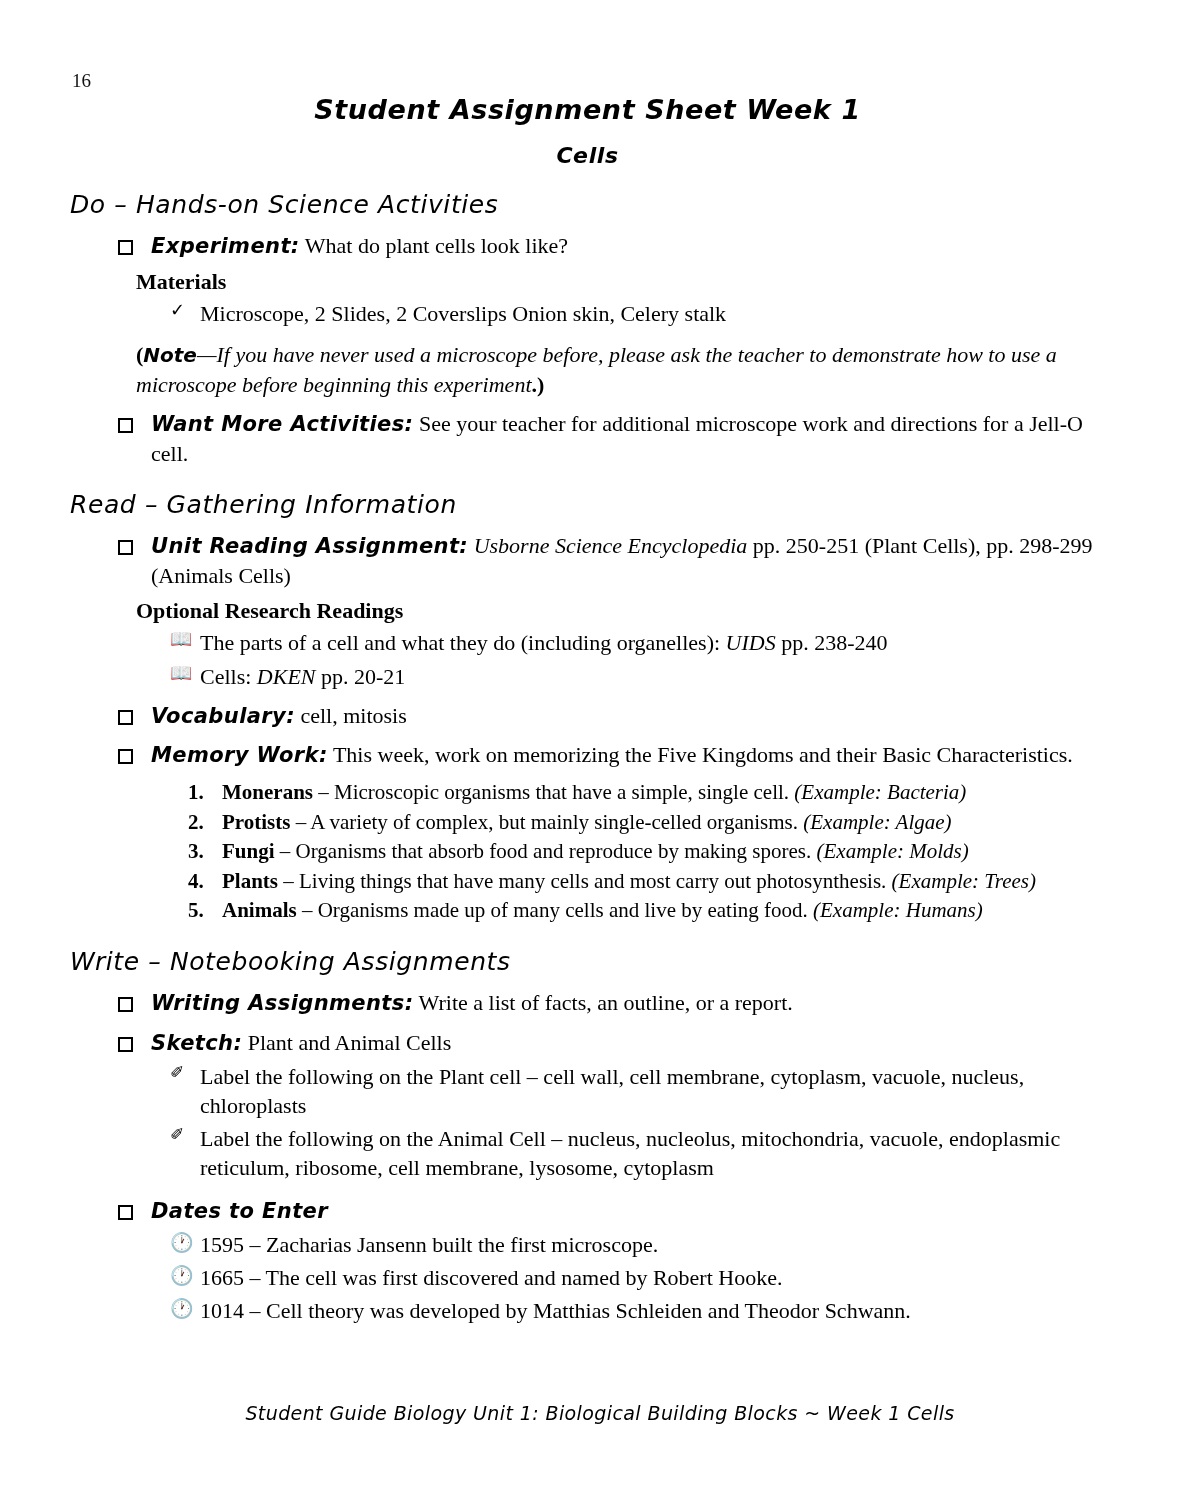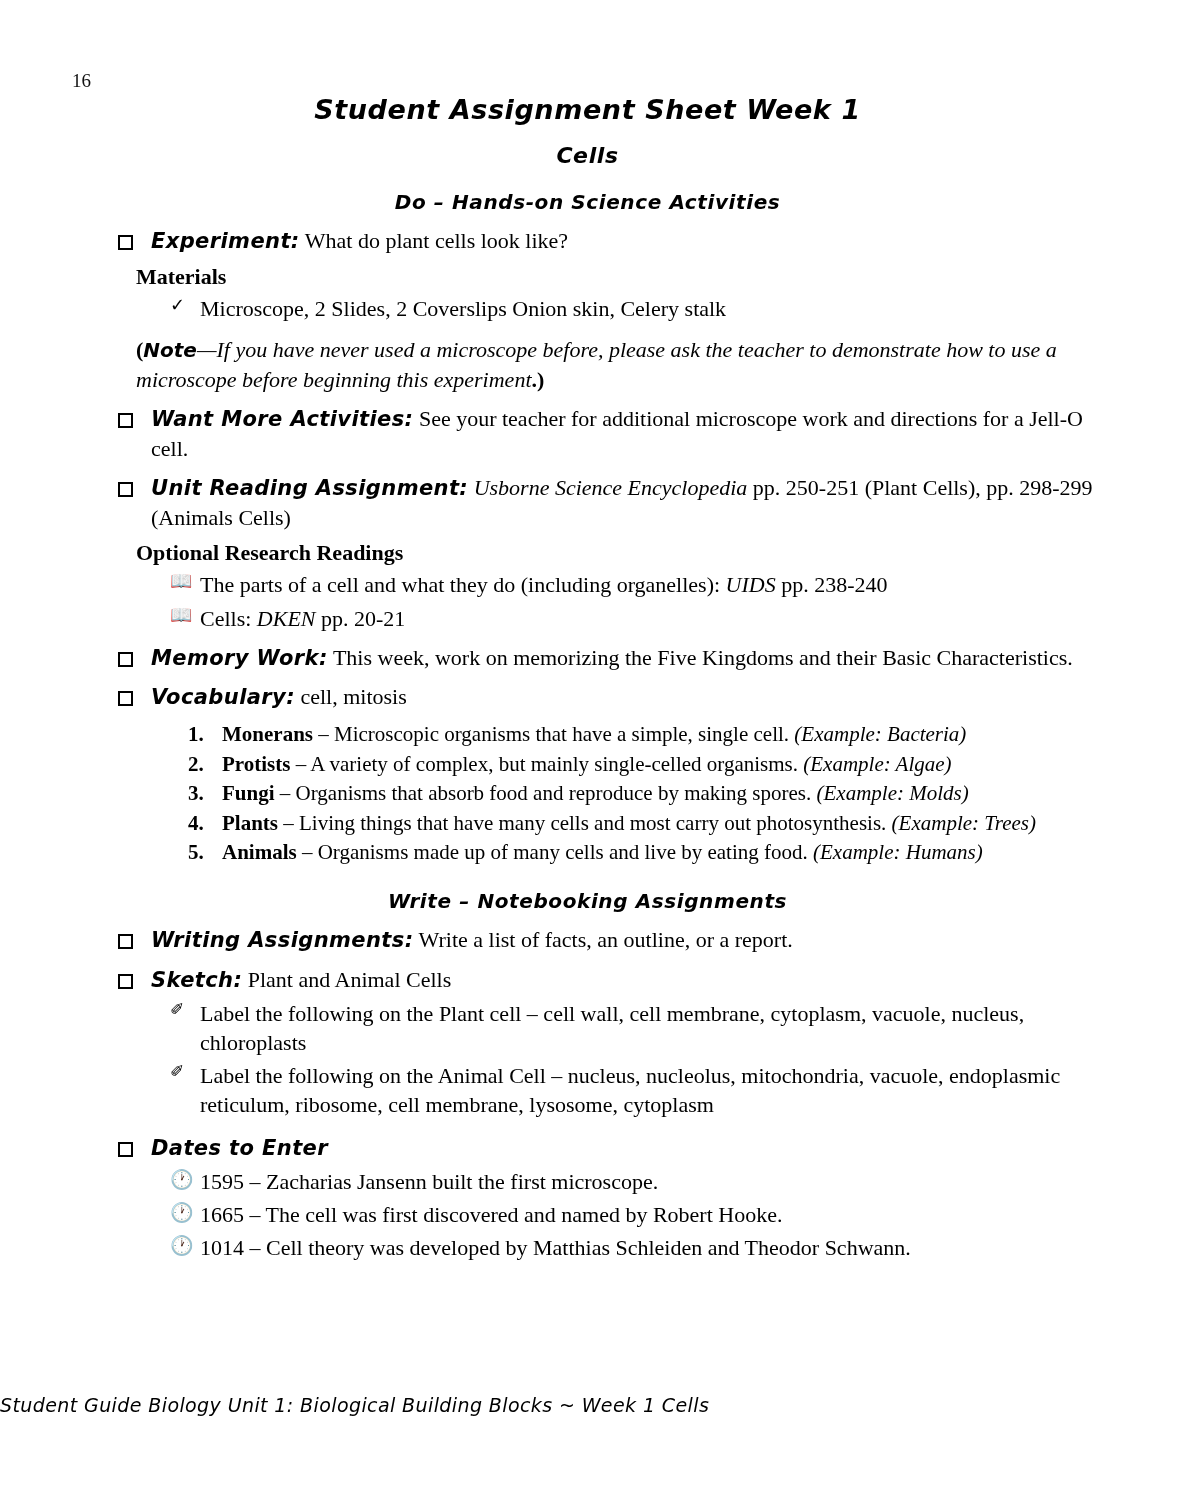--- a/index.html
+++ b/index.html
@@ -46,23 +46,22 @@
     font-weight: bold;
     line-height: 1.12;
   }
   .subtitle {
     text-align: center;
     font-size: 22px;
     font-weight: bold;
     margin-top: 18px;
   }
   .section-head {
-    text-align: center;
-    font-size: 20px;
-    font-weight: bold;
+    font-size: 25px;
+    font-weight: normal;
     margin: 22px 0 12px 0;
   }
   .row {
     display: flex;
     align-items: flex-start;
     margin: 10px 0 0 0;
   }
   .checkbox {
     flex: none;
     width: 15px;
@@ -135,22 +134,22 @@
   }
   .numlist .num {
     flex: none;
     width: 34px;
     font-weight: bold;
   }
   .footer {
     position: absolute;
     left: 0;
     right: 0;
-    bottom: 84px;
-    text-align: left;
+    bottom: 76px;
+    text-align: center;
     font-family: "DejaVu Sans", sans-serif;
     font-style: italic;
     font-size: 19px;
     letter-spacing: 0.4px;
   }
   .icon-book { font-size: 18px; }
   .icon-check { font-size: 18px; }
   .icon-clock { font-size: 19px; }
   .icon-pencil { font-size: 17px; }
   .tight { margin-top: 14px; }
@@ -189,20 +188,21 @@
     </div>
 
     <div class="row">
       <div class="checkbox"></div>
       <div class="row-body">
         <span class="lbl">Want More Activities:</span>
         <span>See your teacher for additional microscope work and directions for a Jell-O cell.</span>
       </div>
     </div>
 
+    <div class="section-head hand">Read – Gathering Information</div>
 
     <div class="row">
       <div class="checkbox"></div>
       <div class="row-body">
         <span class="lbl">Unit Reading Assignment:</span>
         <span class="ital">Usborne Science Encyclopedia</span><span> pp. 250-251 (Plant Cells), pp. 298-299 (Animals Cells)</span>
       </div>
     </div>
 
     <div class="subhead">Optional Research Readings</div>
@@ -213,33 +213,33 @@
     </div>
 
     <div class="bullet-line">
       <span class="bullet-mark icon-book">📖</span>
       <span><span>Cells: </span><span class="ital">DKEN</span><span> pp. 20-21</span></span>
     </div>
 
     <div class="row">
       <div class="checkbox"></div>
       <div class="row-body">
+        <span class="lbl">Vocabulary:</span>
+        <span>cell, mitosis</span>
+      </div>
+    </div>
+
+    <div class="row">
+      <div class="checkbox"></div>
+      <div class="row-body">
         <span class="lbl">Memory Work:</span>
         <span>This week, work on memorizing the Five Kingdoms and their Basic Characteristics.</span>
       </div>
     </div>
 
-    <div class="row">
-      <div class="checkbox"></div>
-      <div class="row-body">
-        <span class="lbl">Vocabulary:</span>
-        <span>cell, mitosis</span>
-      </div>
-    </div>
-
     <ol class="numlist">
       <li>
         <span class="num">1.</span>
         <span><span class="bold">Monerans</span><span> – </span><span>Microscopic organisms that have a simple, single cell. </span><span class="ital">(Example: Bacteria)</span></span>
       </li>
       <li>
         <span class="num">2.</span>
         <span><span class="bold">Protists</span><span> – </span><span>A variety of complex, but mainly single-celled organisms. </span><span class="ital">(Example: Algae)</span></span>
       </li>
       <li>

